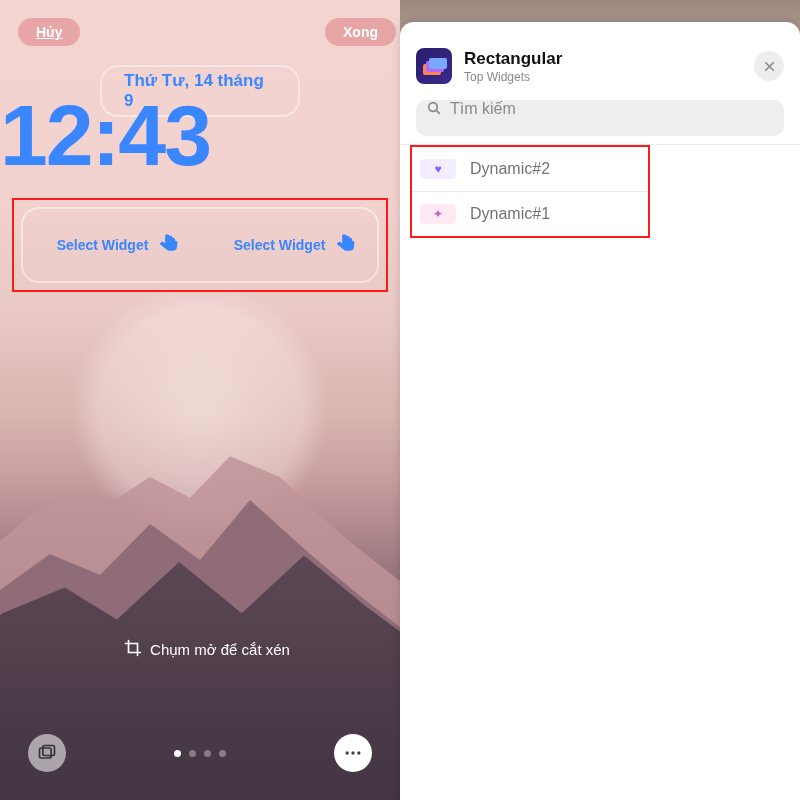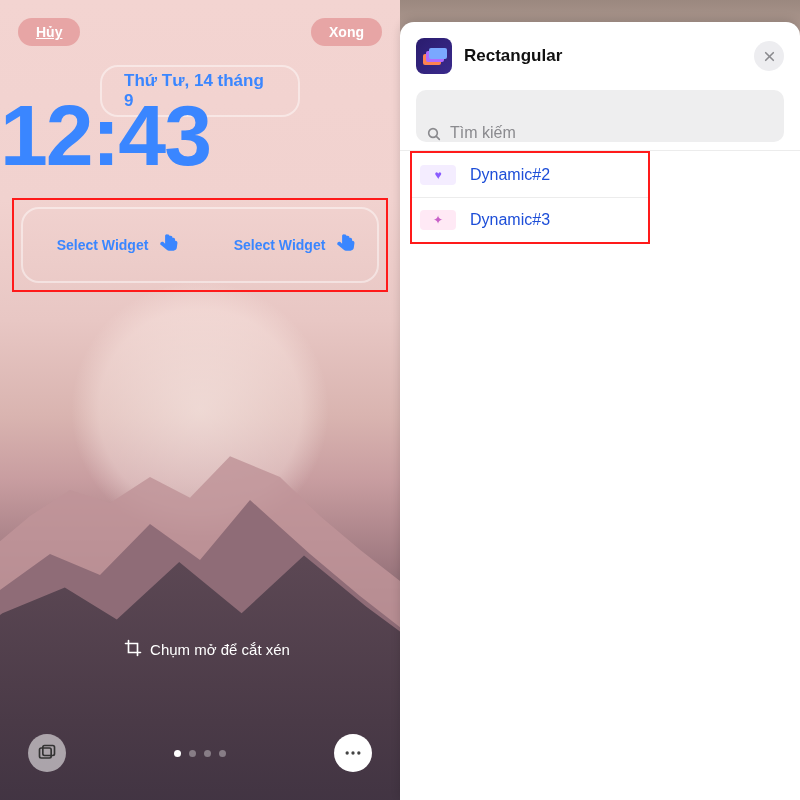--- a/index.html
+++ b/index.html
@@ -41,21 +41,21 @@
   
   .pill-btn {
     position:absolute; top:18px;
     padding:6px 18px;
     background: rgba(230,160,160,0.9);
     border-radius:18px;
     font-size:14px; font-weight:600;
     color:#fff;
   }
   .pill-left { left:18px;text-decoration:underline; }
-  .pill-right { right:18px; }
+  .pill-right { right:4px; }
 
   
   .date-pill {
     position:absolute; top:65px; left:50%; transform:translateX(-50%);
     padding:4px 22px;
     border:2px solid rgba(255,255,255,0.45);
     border-radius:18px;
     color:#3a86ff; font-size:17px; font-weight:700;
   }
 
@@ -130,21 +130,21 @@
   }
   .sheet-handle-bg {
     position:absolute; top:0; left:0; right:0; height:36px;
     background:linear-gradient(to bottom, #9b887f 0%, #b29d94 100%);
   }
   .sheet {
     position:absolute; top:22px; left:0; right:0; bottom:0;
     background:#ffffff;
     border-top-left-radius:14px; border-top-right-radius:14px;
     box-shadow: 0 -2px 10px rgba(0,0,0,0.15);
-    padding-top:6px;
+    padding-top:16px;
   }
   .sheet-header {
     display:flex; align-items:center; padding:10px 16px 16px 16px; gap:12px;
   }
   .app-icon {
     width:36px; height:36px; border-radius:8px;
     background:linear-gradient(135deg,#2a1c6e 0%, #3a2a8c 100%);
     display:flex; align-items:center; justify-content:center;
     flex-shrink:0;
   }
@@ -158,23 +158,23 @@
   .sheet-titles { flex:1; }
   .sheet-title { font-size:17px; font-weight:700; color:#111; }
   .sheet-sub  { font-size:12px; color:#8a8a8e; margin-top:1px; }
   .close-circ {
     width:30px; height:30px; border-radius:50%;
     background:#ededf0; display:flex; align-items:center; justify-content:center;
   }
   .close-circ svg { width:13px; height:13px; stroke:#8a8a8e; stroke-width:3; }
 
   .search-bar {
-    margin:0 16px 8px 16px; height:52px;
+    margin:0 16px 8px 16px; height:36px;
     background:#eeeeef; border-radius:10px;
-    display:flex; align-items:flex-end; padding:0 10px; gap:8px;
+    display:flex; align-items:flex-start; padding:0 10px; gap:8px;
     color:#8a8a8e; font-size:16px;
   }
   .search-bar svg { width:16px; height:16px; stroke:#8a8a8e; fill:none; stroke-width:2.4; }
 
   .list-area {
     border-top:1px solid #ececec;
   }
   .red-box {
     border:2px solid #ff1a1a;
     margin-left:10px; margin-right:auto; width:240px;
@@ -186,21 +186,21 @@
   .list-row + .list-row { border-top:1px solid #ececec; margin-left:46px; padding-left:0; margin-right:0; }
   .red-box .list-row + .list-row { margin-left:0; padding-left:8px; }
   .thumb {
     width:36px; height:20px; border-radius:4px;
     background:#f4edff;
     display:flex; align-items:center; justify-content:center;
     font-size:12px;
   }
   .thumb.pink { background:#ffe9f5; color:#c860c8;}
   .thumb.purple { color:#8a5cff; }
-  .row-label { font-size:16px; color:#1d4ed8; }
+  .row-label { font-size:16px; color:#737373; }
 </style>
 </head>
 <body>
 
 <div class="phone">
   <div class="moon"></div>
   <div class="mt-back"></div>
   <div class="mt-mid"></div>
   <div class="mt-front"></div>
 
@@ -271,20 +271,21 @@
     <div class="sheet-header">
       <div class="app-icon">
         <div class="app-icon-inner">
             <span class="l1"></span>
             <span class="l2"></span>
             <span class="l3"></span>
           </div>
       </div>
       <div class="sheet-titles">
         <div class="sheet-title">Rectangular</div>
+        <div class="sheet-sub">Top Widgets</div>
       </div>
       <div class="close-circ">
         <svg viewBox="0 0 24 24">
             <path d="M5 5l14 14M19 5L5 19" stroke-linecap="round"></path>
           </svg>
       </div>
     </div>
 
     <div class="search-bar">
       <svg viewBox="0 0 24 24">
@@ -295,19 +296,19 @@
     </div>
 
     <div class="list-area">
       <div class="red-box">
         <div class="list-row">
           <div class="thumb purple">♥</div>
           <div class="row-label">Dynamic#2</div>
         </div>
         <div class="list-row">
           <div class="thumb pink">✦</div>
-          <div class="row-label">Dynamic#3</div>
+          <div class="row-label">Dynamic#1</div>
         </div>
       </div>
     </div>
 
   </div>
 </div>
 
 </body></html>

